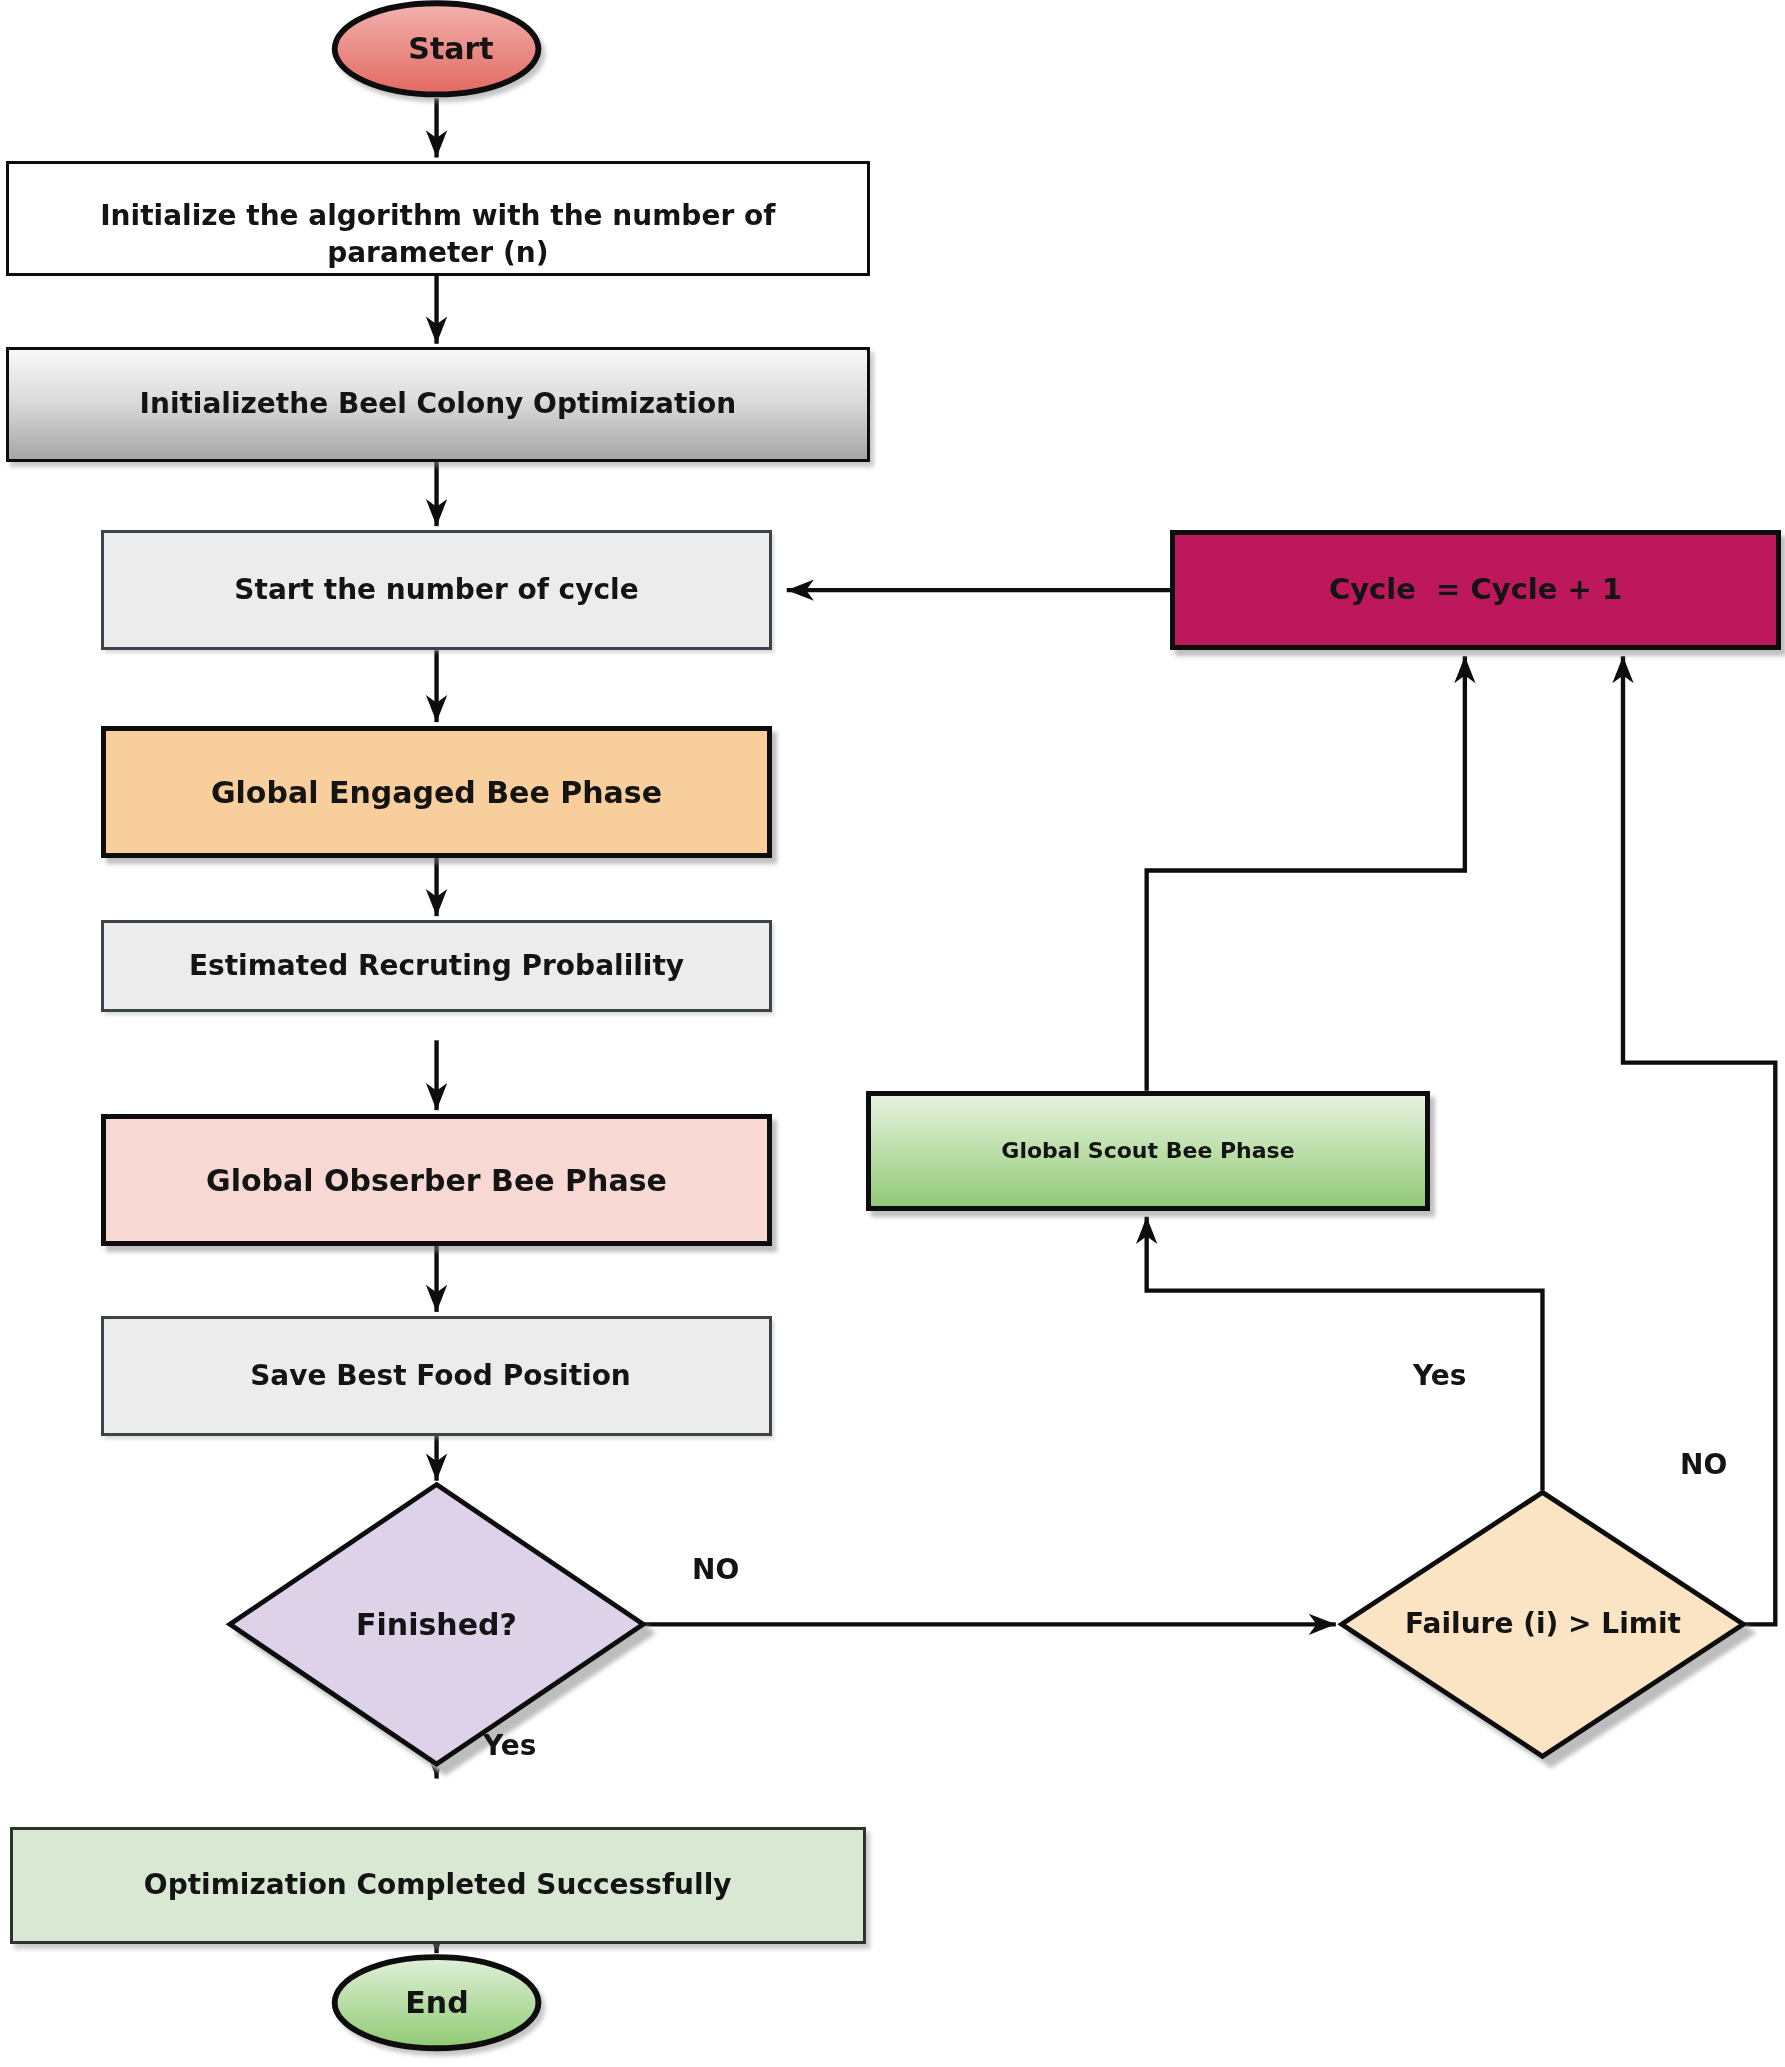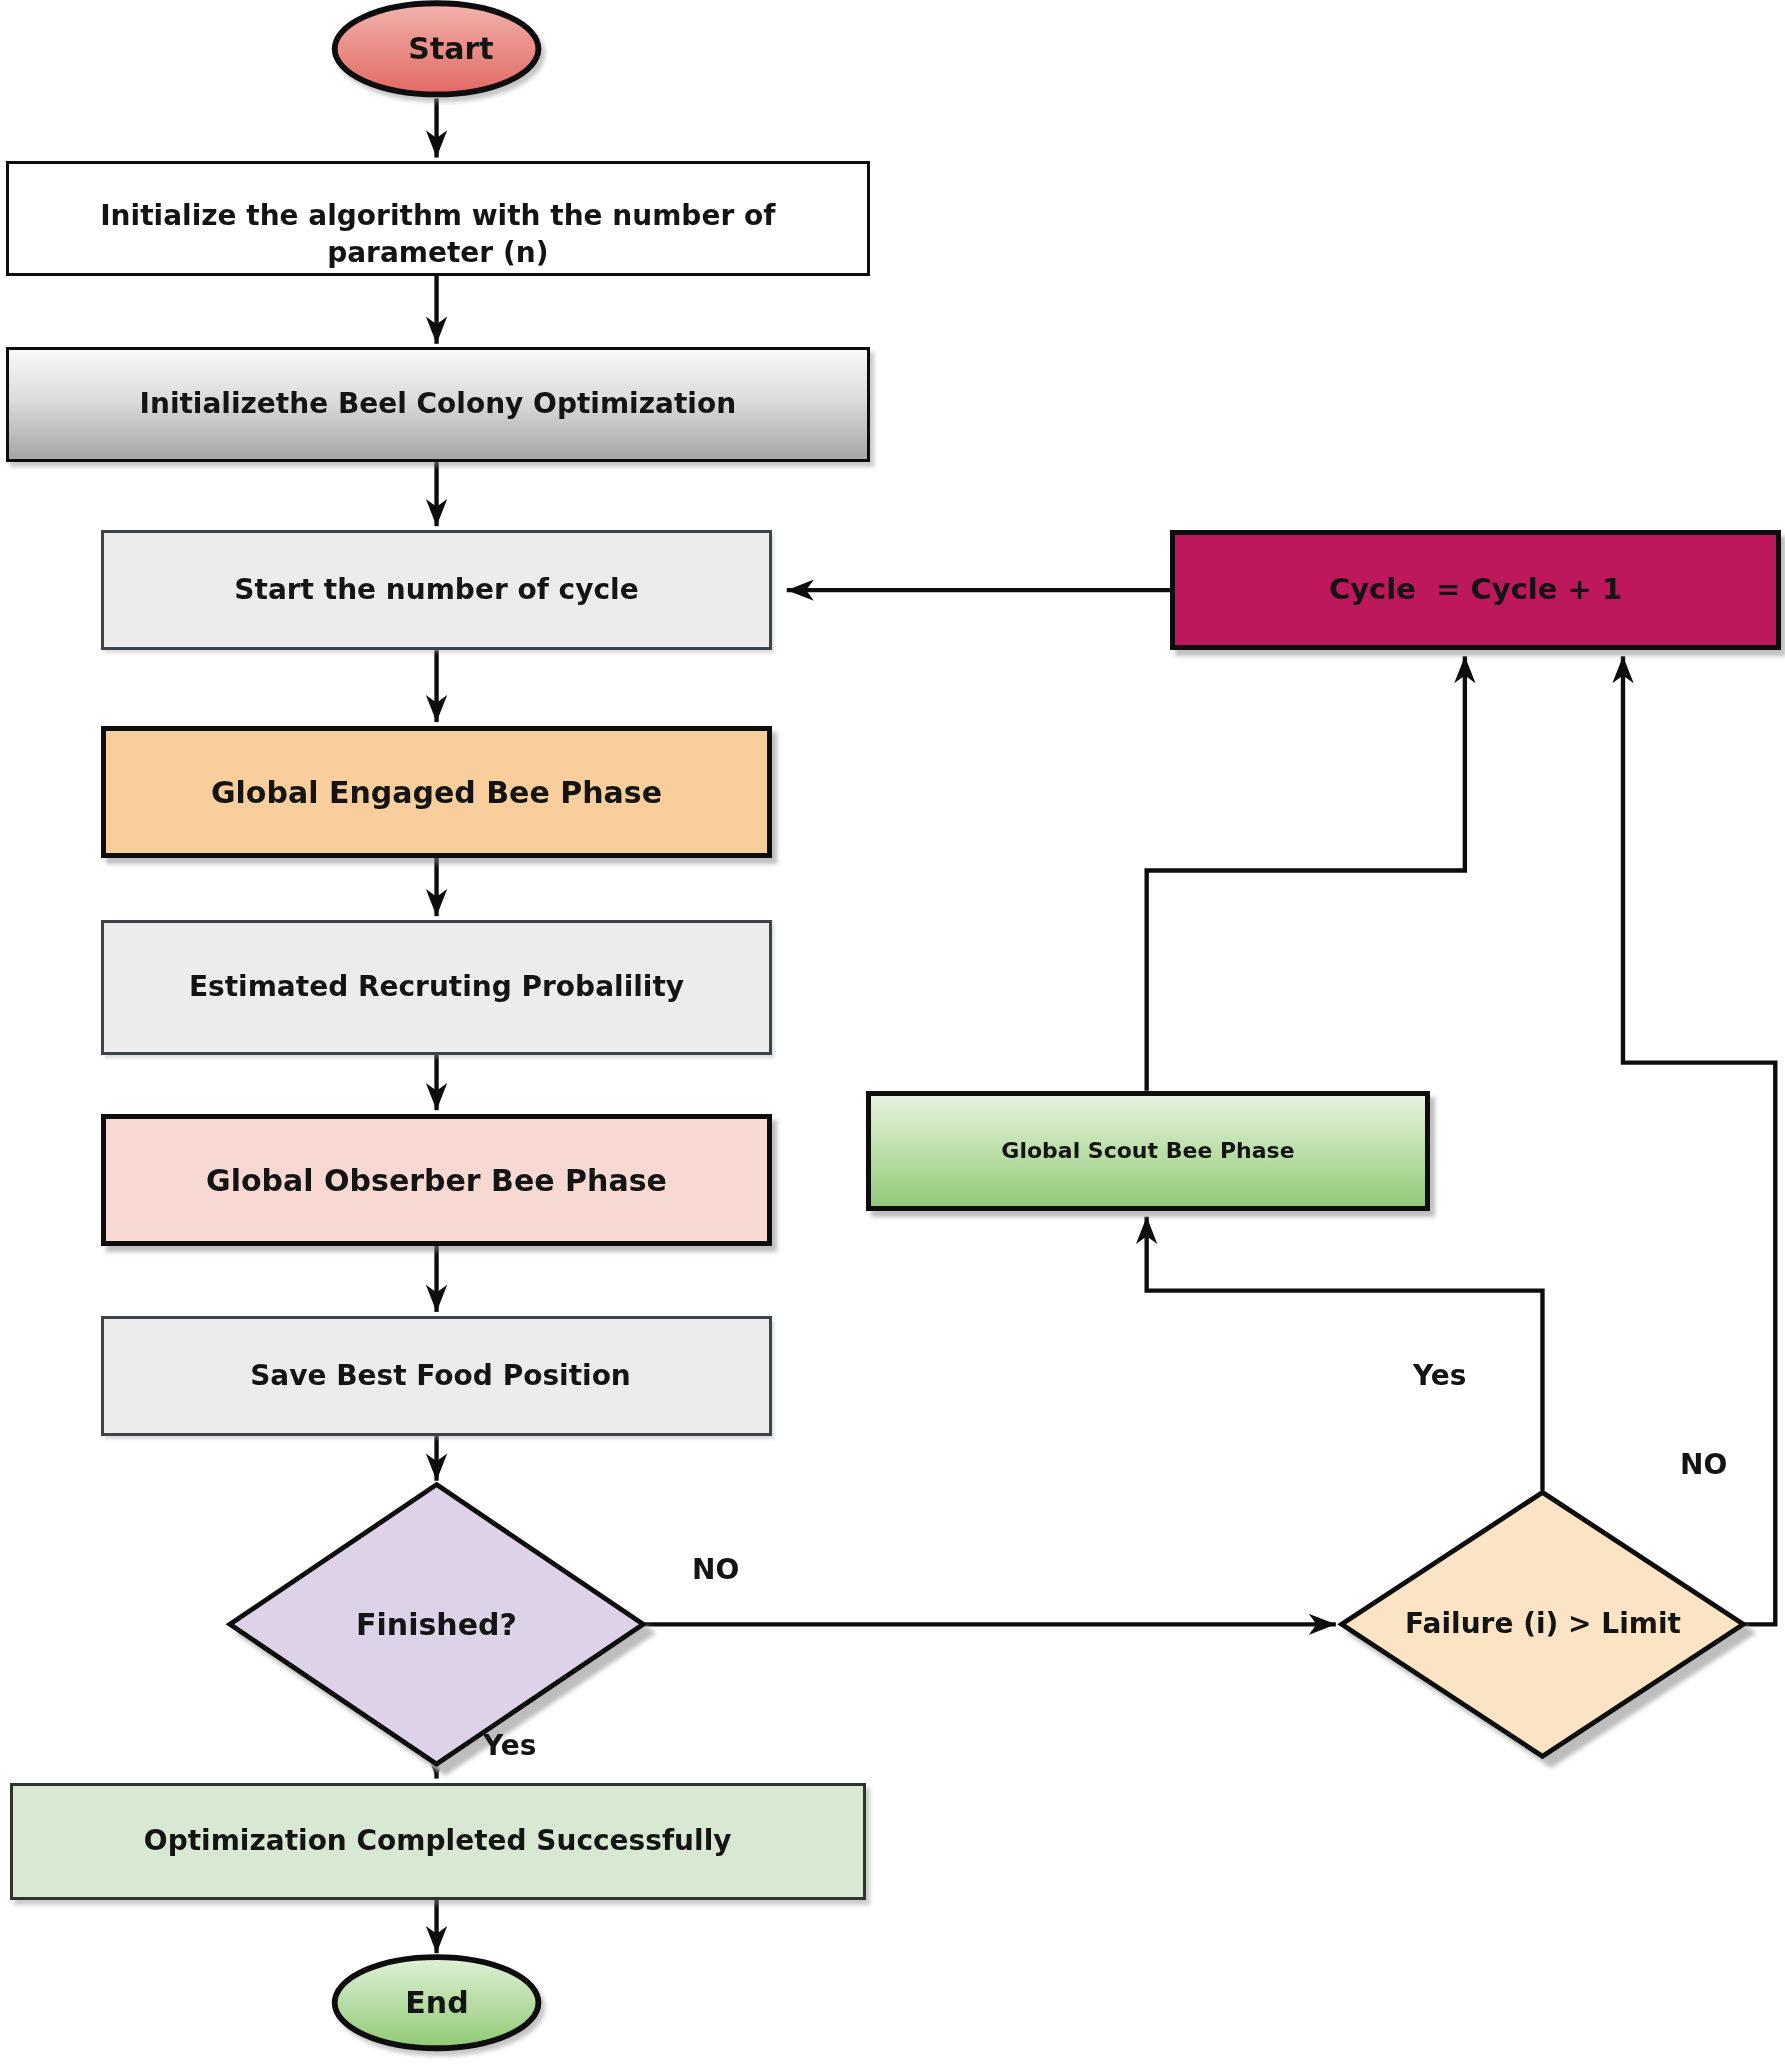--- a/index.html
+++ b/index.html
@@ -26,21 +26,21 @@
   .w780{max-width:757px;margin-top:32px;}
   .w560{max-width:543px;}
   .w300{max-width:291px;}
   .box-white{background:#ffffff;border:3.9px solid #0d0d0d;}
   .box-graygrad{background:linear-gradient(#f8f8f8,#dcdcdc 45%,#a6a6a6);border:3.9px solid #0d0d0d;box-shadow:3.9px 4.9px 3.9px rgba(140,140,140,0.45);}
   .box-gray{background:#ececec;border:3.9px solid #3d434b;box-shadow:2.9px 3.9px 2.9px rgba(160,160,160,0.35);}
   .box-orange{background:#f8cf9c;border:5.8px solid #0d0d0d;box-shadow:4.9px 5.8px 3.9px rgba(130,130,130,0.5);}
   .box-pink{background:#f8d8d2;border:5.8px solid #0d0d0d;box-shadow:4.9px 5.8px 3.9px rgba(130,130,130,0.5);}
   .box-blue{background:#be185d;border:5.8px solid #0d0d0d;box-shadow:4.9px 5.8px 3.9px rgba(130,130,130,0.5);}
   .box-scout{background:linear-gradient(#e6f2df,#b8dda4 55%,#92c979);border:5.8px solid #0d0d0d;box-shadow:4.9px 5.8px 3.9px rgba(130,130,130,0.5);}
-  .box-green{background:#d9e8d3;border:3.9px solid #2c342c;box-shadow:3.9px 4.9px 3.9px rgba(140,140,140,0.45);}
+  .box-green{background:#d9e8d3;border:3.9px solid #2c342c;box-shadow:3.9px 4.9px 3.9px rgba(140,140,140,0.45);margin-top:44px;}
   .shape-shadow{filter:drop-shadow(9px 9px 2px #bdbdbd);}
   .soft-shadow{filter:drop-shadow(4px 5px 2px rgba(150,150,150,0.55));}
   .edge-label{
     position:absolute;
     font-weight:700;font-size:28px;color:#141414;
     white-space:nowrap;
   }
   .overlay-label{background:transparent;border:none;}
   .pre{white-space:pre-wrap;}
 </style>
@@ -104,21 +104,21 @@
   </div>
 
   <div class="node box-gray" style="left:101px;top:530px;width:671px;height:120px;">
     <span class="lbl">Start the number of cycle</span>
   </div>
 
   <div class="node box-orange" style="left:101px;top:726px;width:671px;height:132px;">
     <span class="lbl" style="font-size:30px;">Global Engaged Bee Phase</span>
   </div>
 
-  <div class="node box-gray" style="left:101px;top:920px;width:671px;height:135px;">
+  <div class="node box-gray" style="left:101px;top:920px;width:671px;height:92px;">
     <span class="lbl">Estimated Recruting Probalility</span>
   </div>
 
   <div class="node box-pink" style="left:101px;top:1114px;width:671px;height:132px;">
     <span class="lbl" style="font-size:30px;">Global Obserber Bee Phase</span>
   </div>
 
   <div class="node box-gray" style="left:101px;top:1316px;width:671px;height:120px;padding-left:8px;">
     <span class="lbl">Save Best Food Position</span>
   </div>

